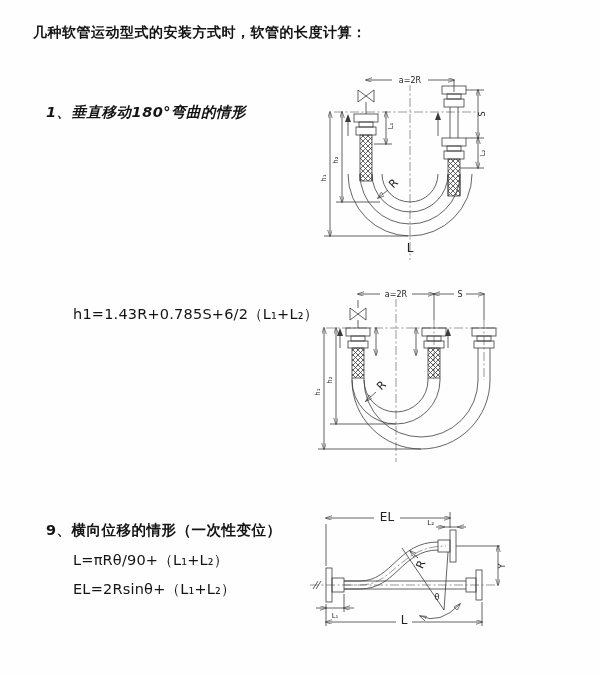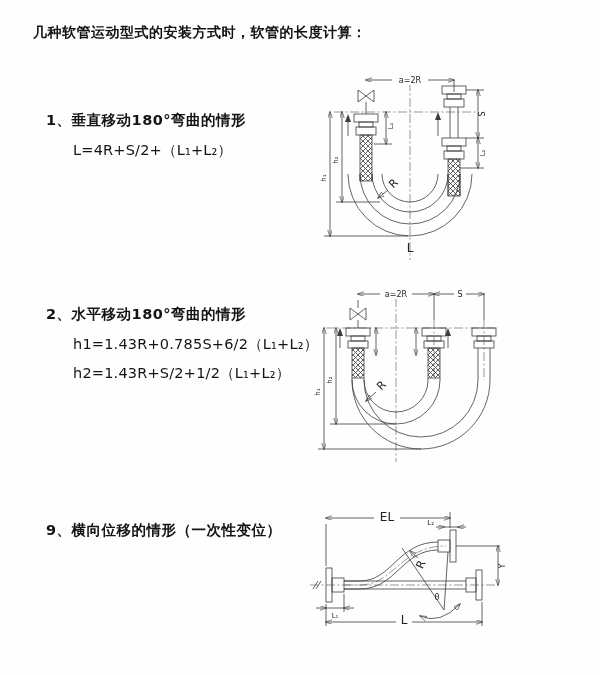--- a/index.html
+++ b/index.html
@@ -5,21 +5,21 @@
   html,body{margin:0;padding:0;}
   body{
     width:600px;height:675px;position:relative;background:#fefefe;
     font-family:"DejaVu Sans","Liberation Sans",sans-serif;color:#141414;
     overflow:hidden;
   }
   .title{position:absolute;left:33px;top:24px;font-size:14px;font-weight:bold;letter-spacing:.5px;text-align:center;}
   .sec{position:absolute;left:46px;}
   .sec .hd{font-size:14.5px;font-weight:bold;letter-spacing:.5px;margin:0 0 11px 0;}
   .sec .f{font-size:14.5px;letter-spacing:.2px;margin:0 0 10px 27px;white-space:nowrap;}
-  #sec1{top:111px;}
+  #sec1{top:103px;font-style:italic;}
   #sec2{top:305px;}
   #sec3{top:521px;}
   svg{position:absolute;overflow:visible;}
   #dia1{left:308px;top:66px;}
   #dia2{left:308px;top:280px;}
   #dia3{left:298px;top:500px;}
   svg line,svg path,svg rect,svg polygon,svg circle{stroke:#3c3c3c;stroke-width:.8;fill:none;}
   svg .cl{stroke-dasharray:9 2.5 2 2.5;stroke-width:.6;stroke:#555;}
   svg .fil{fill:#3c3c3c;stroke:none;}
   svg .braid{fill:url(#ht);stroke:#3c3c3c;}
@@ -27,31 +27,30 @@
   svg text{fill:#222;stroke:none;font-family:"DejaVu Sans","Liberation Sans",sans-serif;}
   .t8{font-size:8px;} .t7{font-size:7px;} .t12{font-size:12px;} .t11{font-size:11px;}
 </style>
 </head>
 <body>
 
 <div class="title">几种软管运动型式的安装方式时，软管的长度计算：</div>
 
 <div class="sec" id="sec1">
   <div class="hd">1、垂直移动180°弯曲的情形</div>
-  <div class="f">L=4R+S/2+（L₁+L₂）</div>
 </div>
 
 <div class="sec" id="sec2">
-  <div class="hd">2、水平移动180°弯曲的情形</div>
   <div class="f">h1=1.43R+0.785S+6/2（L₁+L₂）</div>
-  <div class="f">h2=1.43R+S/2+1/2（L₁+L₂）</div>
 </div>
 
 <div class="sec" id="sec3">
   <div class="hd">9、横向位移的情形（一次性变位）</div>
+  <div class="f">L=πRθ/90+（L₁+L₂）</div>
+  <div class="f">EL=2Rsinθ+（L₁+L₂）</div>
 </div>
 
 <svg id="dia1" width="292" height="202" viewBox="0 0 292 202">
   <defs>
     <pattern id="ht" width="5" height="5" patternUnits="userSpaceOnUse">
       <path d="M0,0 L5,5 M5,0 L0,5" stroke="#666" stroke-width=".5"></path>
     </pattern>
     <marker id="ar" orient="auto-start-reverse" markerWidth="9" markerHeight="7" refX="8" refY="3">
       <path d="M0,0 L9,3 L0,6 z" fill="#3c3c3c" stroke="none"></path>
     </marker>

